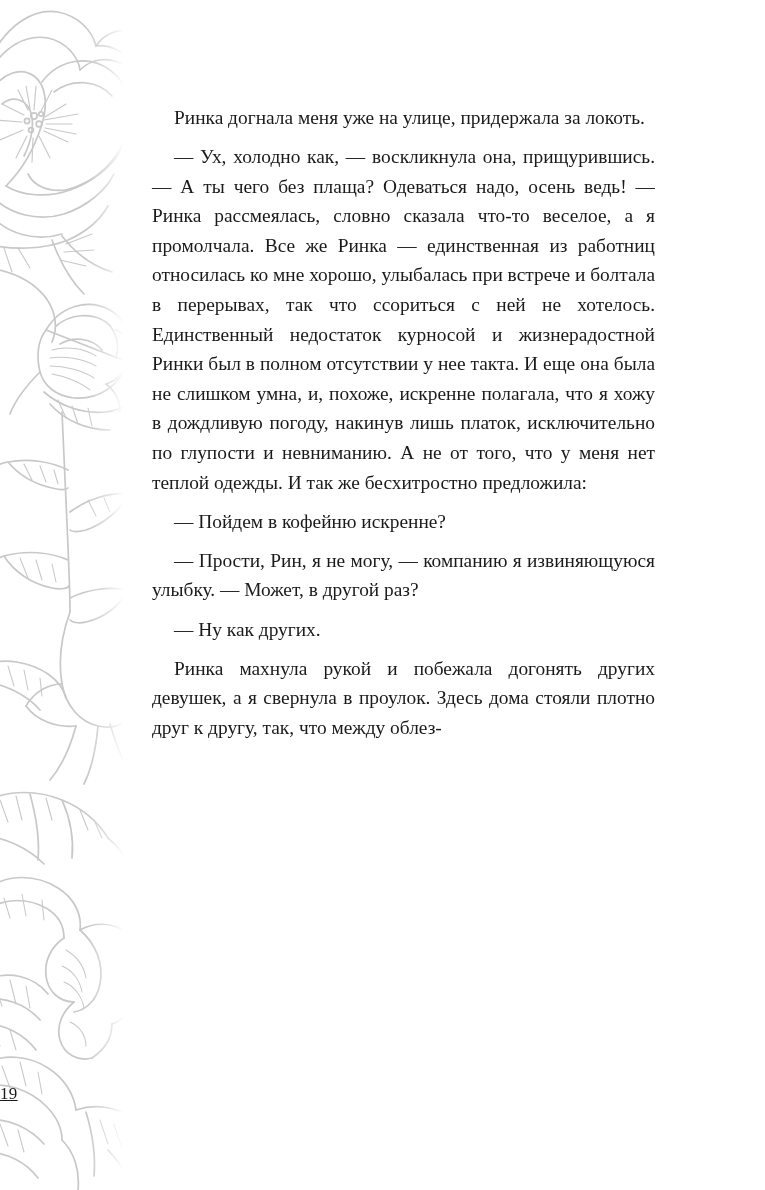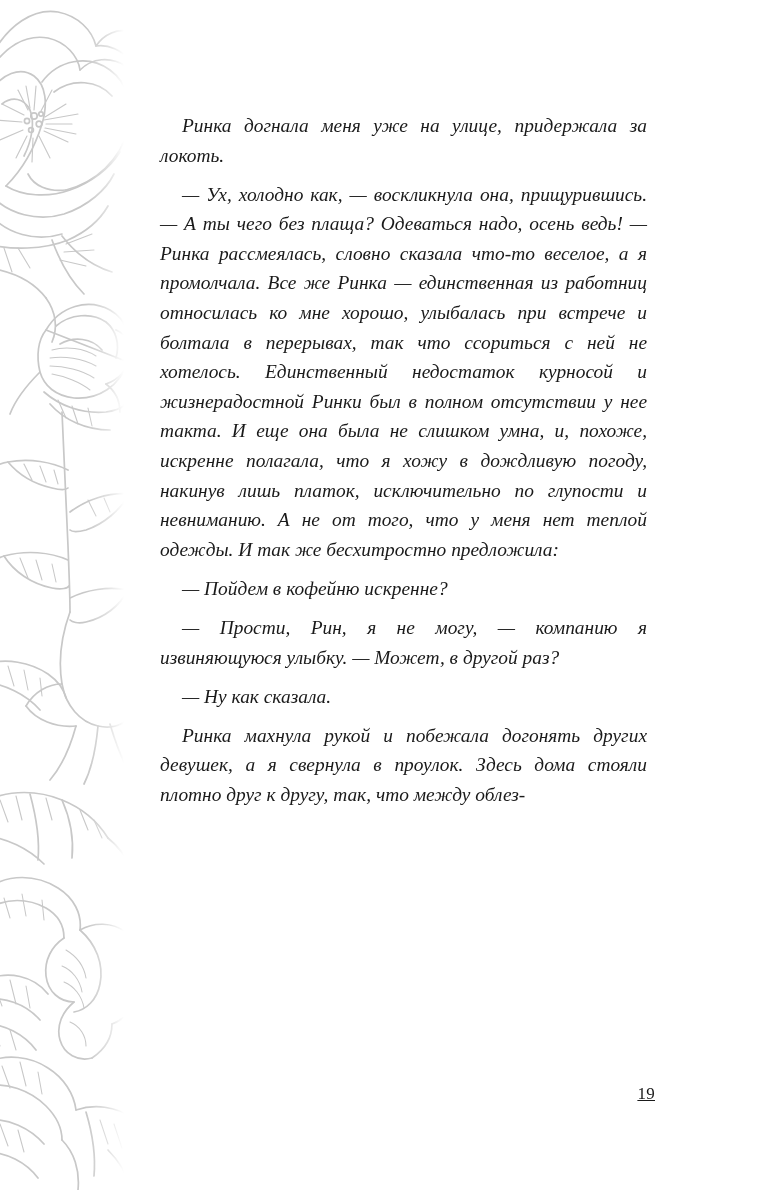--- a/index.html
+++ b/index.html
@@ -42,49 +42,48 @@
   }
 
   
   .text-column {
     position: absolute;
     left: 152px;
     top: 103px;
     width: 503px;
   }
   .para {
-    margin: 8px;
+    margin: 0;
     color: #1a1a1a;
     font-size: 19.4px;
     line-height: 29.6px;
     text-align: justify;
     text-indent: 22px;
     hyphens: manual;
     -webkit-hyphens: manual;
     text-justify: inter-word;
-    font-style: italic;
   }
   .para + .para {
     margin-top: 9.5px;
   }
   .para:last-child {
     text-align: justify;
   }
   
   .para.no-last-stretch {
     text-align-last: left;
   }
 
   
   .folio {
     position: absolute;
     left: 0;
     top: 1084px;
     width: 655px;
-    text-align: right;
+    text-align: left;
     color: #1a1a1a;
     font-size: 17px;
     line-height: 20px;
     letter-spacing: 0.3px;
     text-decoration: underline;
   }
 </style>
 </head>
 <body>
 
@@ -285,19 +284,19 @@
         <path d="M 108 1150 C 118 1160, 126 1172, 130 1186"></path>
       </g>
     </svg>
   </div>
 
   <div class="text-column">
     <p class="para no-last-stretch">Ринка догнала меня уже на улице, придержала за локоть.</p>
     <p class="para no-last-stretch">— Ух, холодно как, — воскликнула она, прищурившись. — А ты чего без плаща? Одеваться надо, осень ведь! — Ринка рассмеялась, словно сказала что-то веселое, а я промолчала. Все же Ринка — единственная из работниц относилась ко мне хорошо, улыбалась при встрече и болтала в перерывах, так что ссориться с ней не хотелось. Единственный недостаток курносой и жизнерадостной Ринки был в полном отсутствии у нее такта. И еще она была не слишком умна, и, похоже, искренне полагала, что я хожу в дождливую погоду, накинув лишь платок, исключительно по глупости и невниманию. А не от того, что у меня нет теплой одежды. И так же бесхитростно предложила:</p>
     <p class="para no-last-stretch">— Пойдем в кофейню искренне?</p>
     <p class="para no-last-stretch">— Прости, Рин, я не могу, — компанию я извиняющуюся улыбку. — Может, в другой раз?</p>
-    <p class="para no-last-stretch">— Ну как сказала.</p>
+    <p class="para no-last-stretch">— Ну как других.</p>
     <p class="para">Ринка махнула рукой и побежала догонять других девушек, а я свернула в проулок. Здесь дома стояли плотно друг к другу, так, что между облез-</p>
   </div>
 
   <div class="folio">19</div>
 
 </div>
 
 </body></html>

